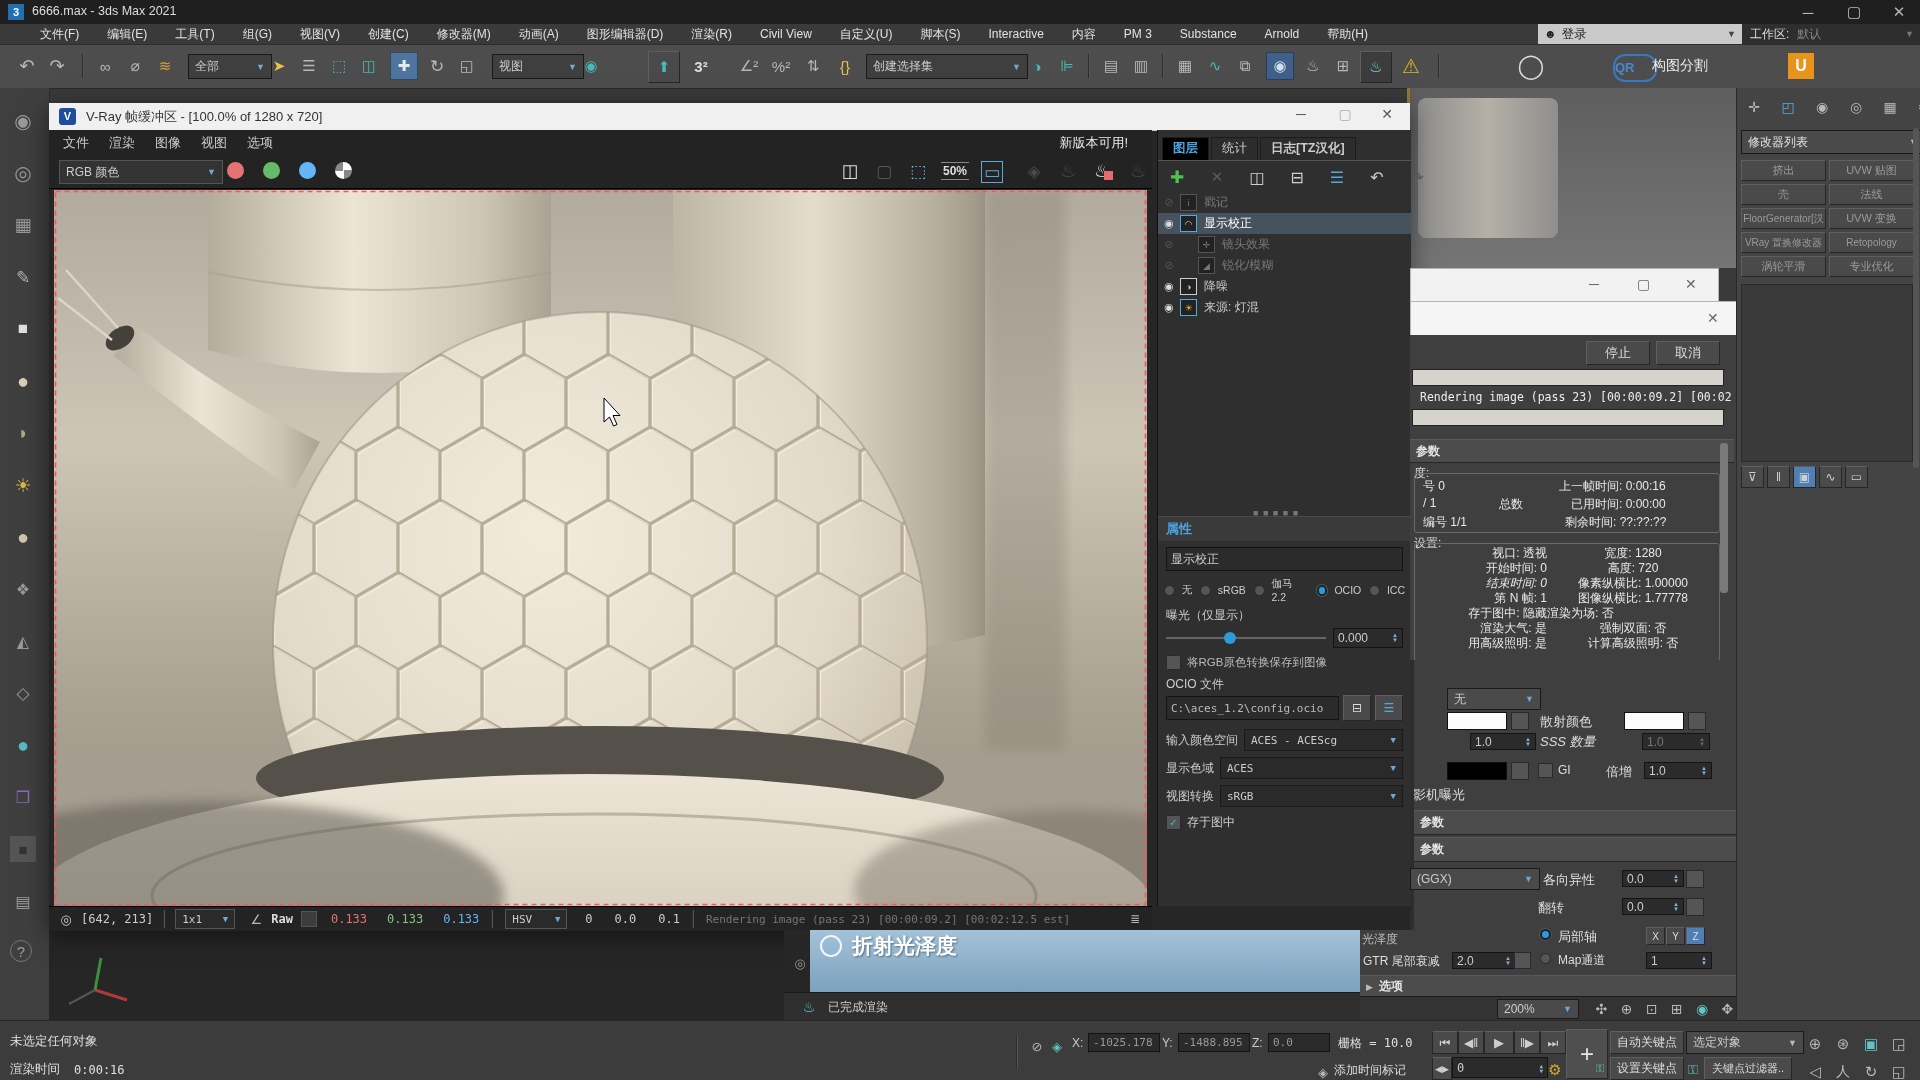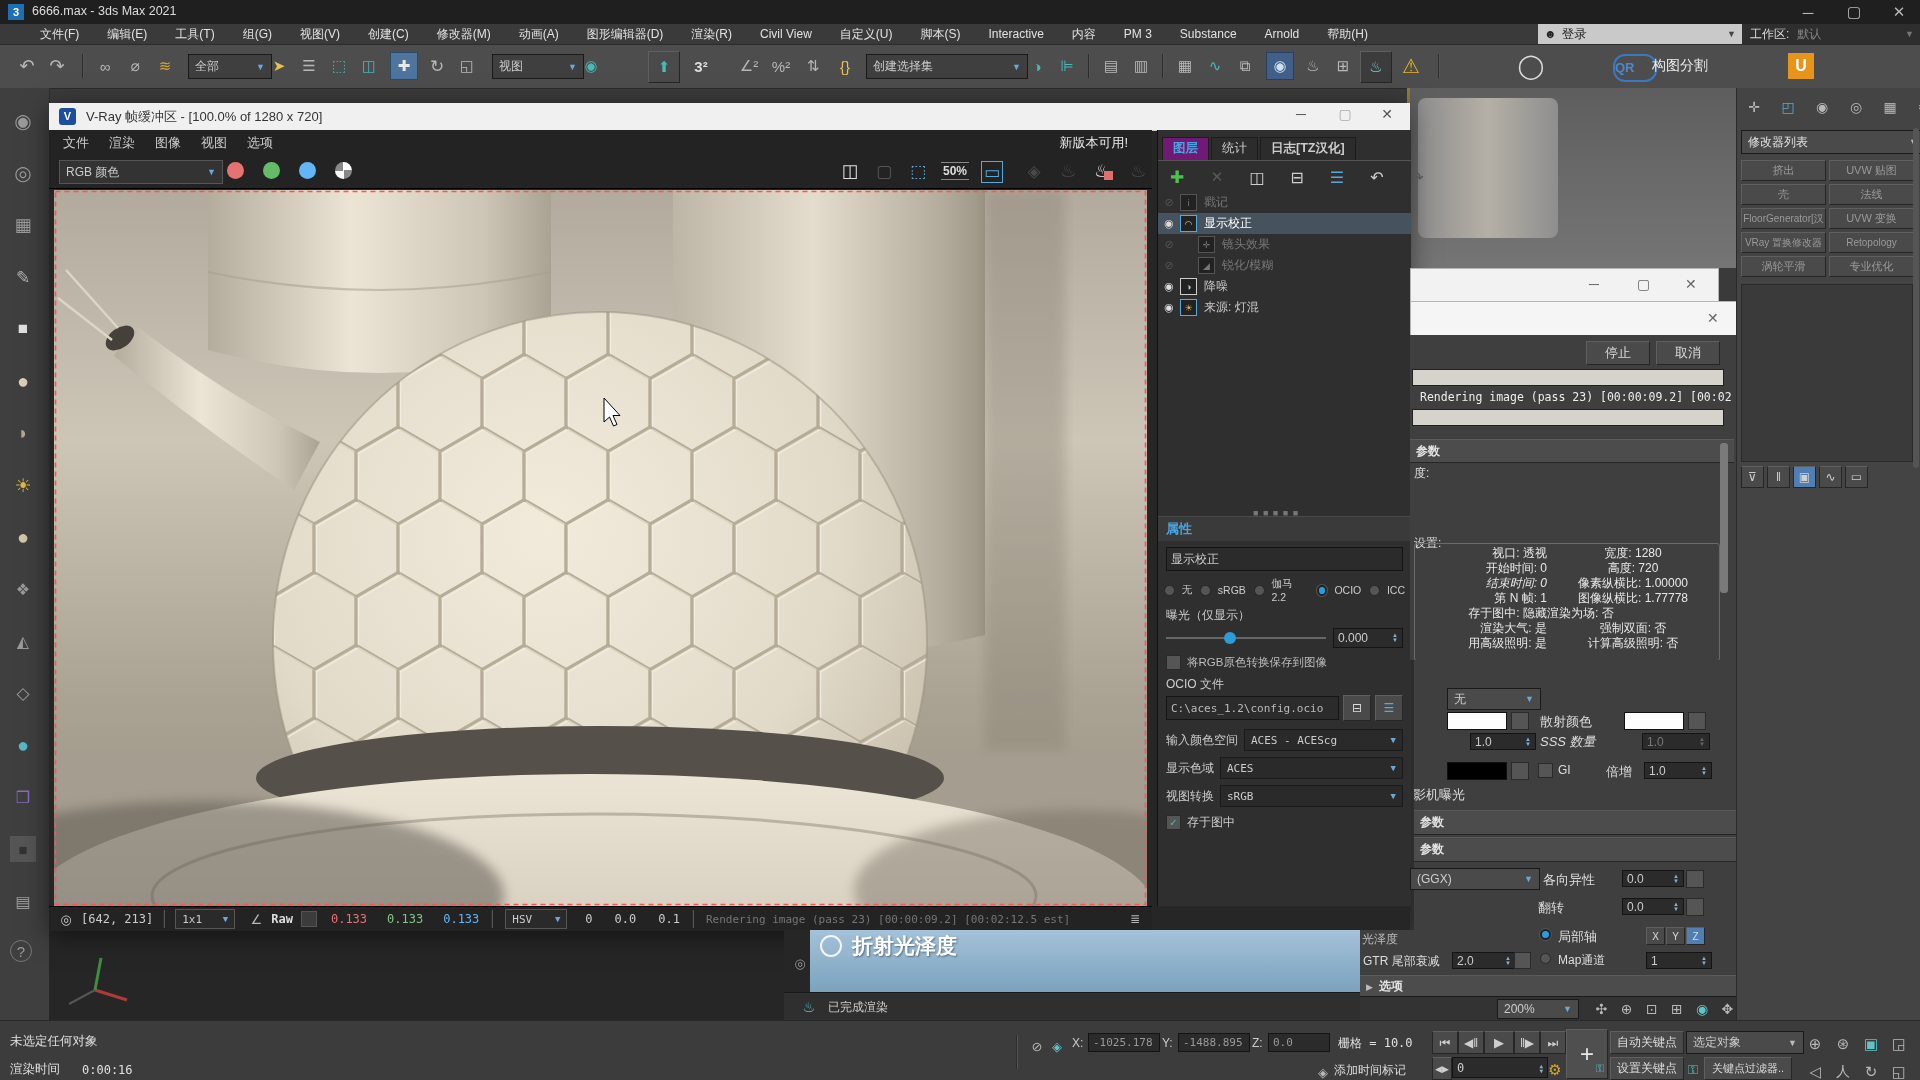--- a/index.html
+++ b/index.html
@@ -408,21 +408,21 @@
         <ellipse cx="540" cy="706" rx="442" ry="82" fill="none" stroke="#857d6c" stroke-width="3" opacity="0.45"></ellipse>
         <ellipse cx="150" cy="706" rx="300" ry="95" fill="#5f5a52" opacity="0.55" filter="url(#soft)"></ellipse>
         <ellipse cx="1020" cy="700" rx="220" ry="80" fill="#6a6458" opacity="0.4" filter="url(#soft)"></ellipse>
         <polygon points="550,208 550,232 555.5,227 559.5,236 563,234.5 559,225.5 566,225.5" fill="#fff" stroke="#000" stroke-width="1"></polygon>
         <rect x="1.5" y="1.5" width="1090" height="713" fill="none" stroke="#ff5252" stroke-width="1.6" stroke-dasharray="5 4"></rect>
       </svg>
     </div>
 
     <div class="abs" style="left:1108px;top:27px;width:253px;height:776px;background:#2f2f2f;border-left:1px solid #111;">
       <div class="abs flex" style="left:0;top:6px;height:24px;">
-        <span class="tab" style="background:#701a75;color:#4aa3df;font-weight:bold;margin-left:4px;">图层</span>
+        <span class="tab" style="background:#000000;color:#4aa3df;font-weight:bold;margin-left:4px;">图层</span>
         <span class="tab" style="margin-left:2px;">统计</span>
         <span class="tab" style="margin-left:2px;font-weight:bold;">日志[TZ汉化]</span>
       </div>
       <div class="abs" style="left:0;top:30px;width:253px;height:1px;background:#555;"></div>
 
       <div class="abs flex" style="left:6px;top:34px;height:26px;gap:14px;">
         <span class="ico" style="color:#4cc24c;font-size:17px;">✚</span>
         <span class="ico" style="color:#5a5a5a;font-size:15px;">✕</span>
         <span class="ico" style="color:#cfcfcf;font-size:16px;">◫</span>
         <span class="ico" style="color:#cfcfcf;font-size:16px;">⊟</span>
@@ -608,20 +608,29 @@
           <span>取消</span>
         </div>
       <div class="abs" style="left:2px;top:34px;width:310px;height:15px;background:#d6d3cd;border:1px solid #222;"></div>
       <div class="abs mono" style="left:10px;top:55px;width:312px;color:#eee;font-size:11.5px;white-space:nowrap;overflow:hidden;">Rendering image (pass 23) [00:00:09.2] [00:02:</div>
       <div class="abs" style="left:2px;top:74px;width:310px;height:15px;background:#d6d3cd;border:1px solid #222;"></div>
       <div class="rollup abs" style="left:0;top:104px;width:312px;height:22px;">
         <span>参数</span>
         <span class="grip" style="margin-left:auto;">∷</span>
       </div>
       <div class="abs" style="left:4px;top:130px;color:#ddd;">度:</div>
+      <div class="abs" style="left:4px;top:138px;width:304px;height:58px;border:1px solid #6a6a6a;border-radius:3px;">
+        <span class="abs cell" style="left:8px;top:4px;">号  0</span>
+        <span class="abs cell" style="left:144px;top:4px;">上一帧时间:  0:00:16</span>
+        <span class="abs cell" style="left:8px;top:22px;">/ 1</span>
+        <span class="abs cell" style="left:84px;top:22px;">总数</span>
+        <span class="abs cell" style="left:156px;top:22px;">已用时间:  0:00:00</span>
+        <span class="abs cell" style="left:8px;top:40px;">编号 1/1</span>
+        <span class="abs cell" style="left:150px;top:40px;">剩余时间: ??:??:??</span>
+      </div>
       <div class="abs" style="left:4px;top:200px;color:#ddd;">设置:</div>
       <div class="abs" style="left:4px;top:208px;width:304px;height:116px;border:1px solid #6a6a6a;border-radius:3px;overflow:hidden;">
         <div class="flex" style="height:15px;margin-top:2px;">
             <span class="cell" style="width:132px;text-align:right;">视口: 透视</span>
             <span class="cell" style="flex:1;text-align:center;">宽度: 1280</span>
           </div>
         <div class="flex" style="height:15px;">
             <span class="cell" style="width:132px;text-align:right;">开始时间: 0</span>
             <span class="cell" style="flex:1;text-align:center;">高度: 720</span>
           </div>
@@ -823,21 +832,21 @@
       <span class="navbtn" style="background:#4f7fb5;">▣</span>
       <span class="navbtn">∿</span>
       <span class="navbtn">▭</span>
 
     </div>
     <div class="abs" style="left:176px;top:40px;width:6px;height:340px;background:#555;border-radius:3px;"></div>
   </div>
 
   <div class="abs" style="left:0;top:1020px;width:1920px;height:60px;background:#3c3c3c;border-top:1px solid #282828;">
     <span class="abs" style="left:10px;top:12px;color:#e0e0e0;font-size:12.5px;">未选定任何对象</span>
-    <span class="abs flex" style="left:10px;top:40px;gap:22px;">
+    <span class="abs flex" style="left:10px;top:40px;gap:14px;">
       <span style="color:#e0e0e0;font-size:12.5px;">渲染时间</span>
       <span class="mono" style="color:#e0e0e0;font-size:12px;">0:00:16</span>
     </span>
     <span class="abs sep" style="left:1016px;top:14px;height:34px;"></span>
     <span class="abs ico" style="left:1024px;top:12px;font-size:13px;">⊘</span>
     <span class="abs ico" style="left:1044px;top:12px;font-size:13px;color:#5fc4c4;">◈</span>
     <span class="abs" style="left:1072px;top:15px;color:#ccc;">X:</span>
     <div class="abs field mono" style="left:1088px;top:12px;width:62px;height:17px;font-size:11px;">
         <span>-1025.178</span>
       </div>

